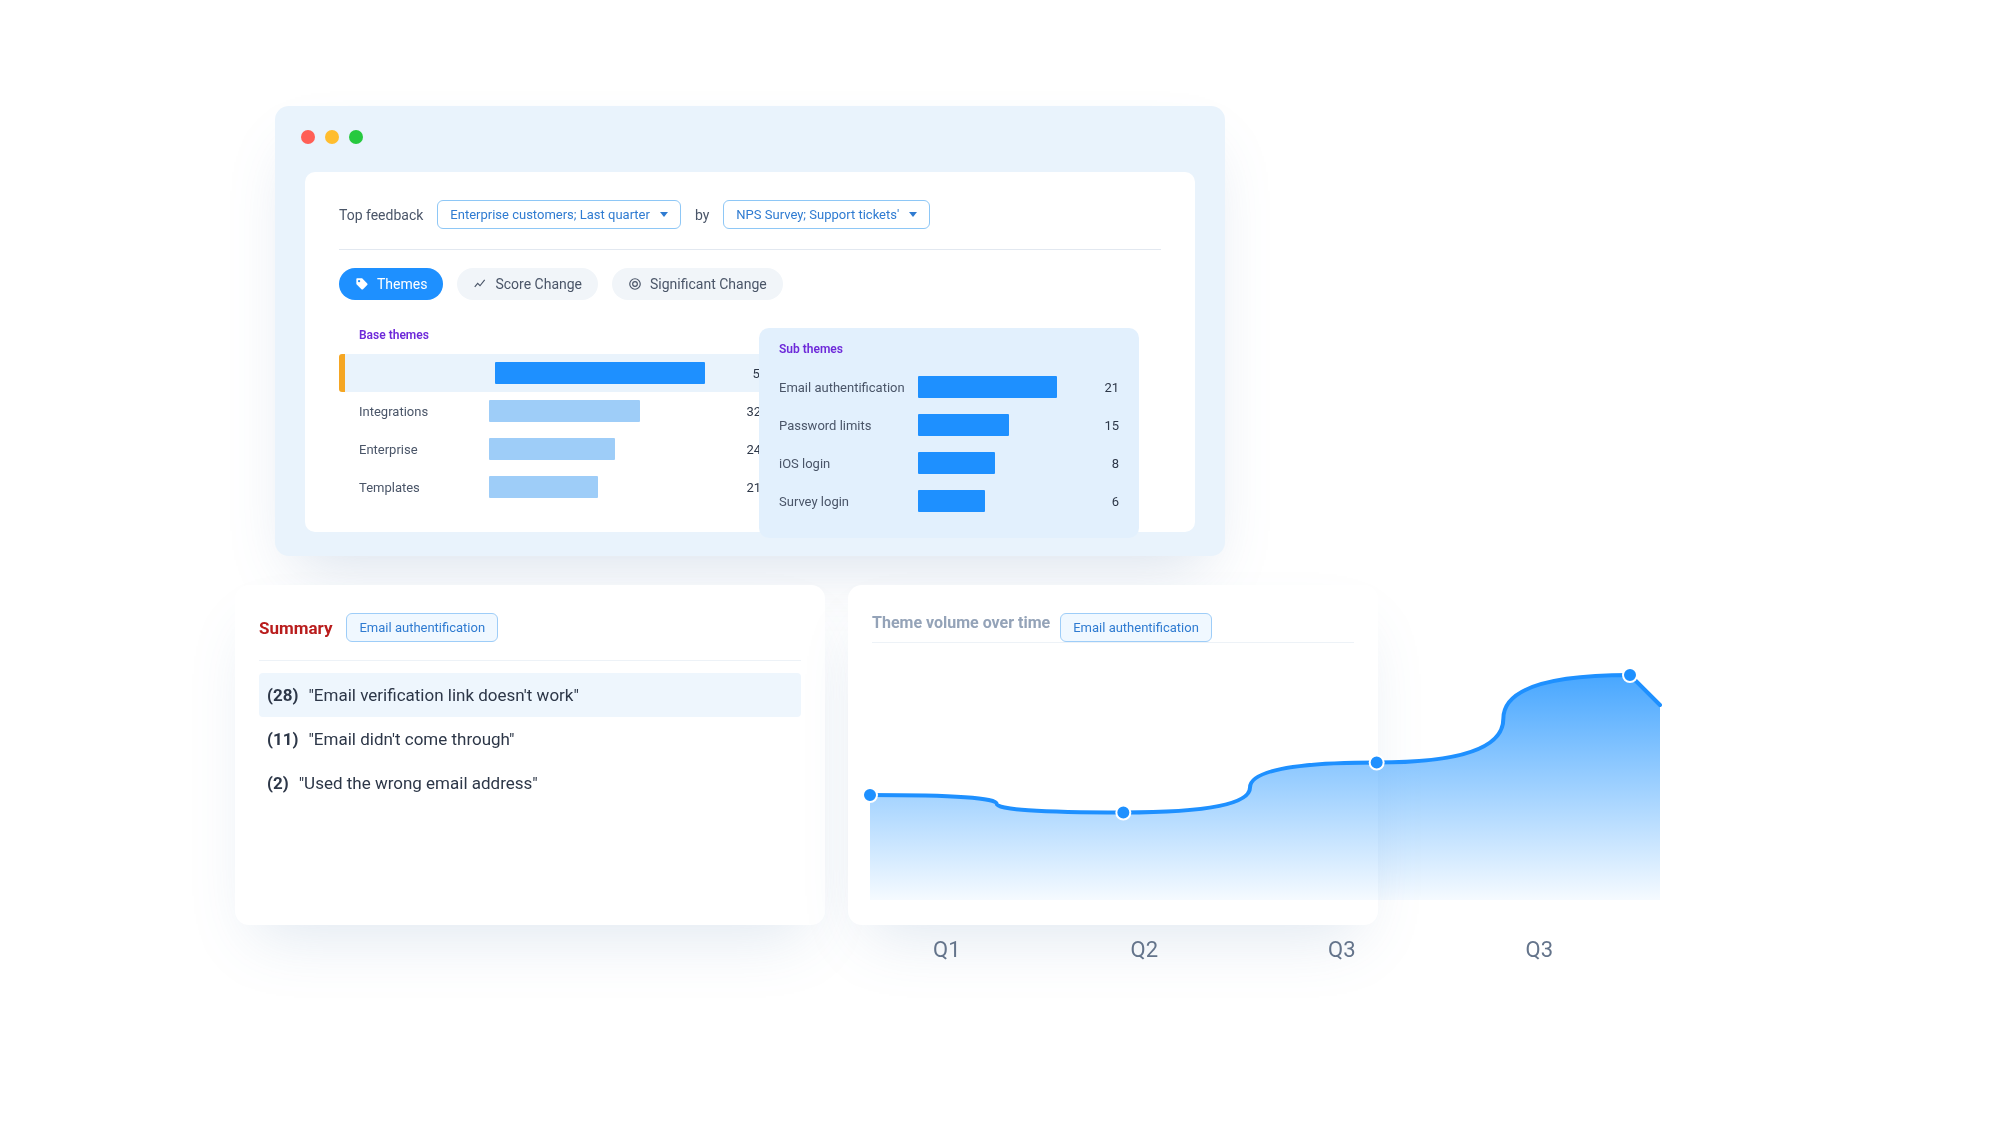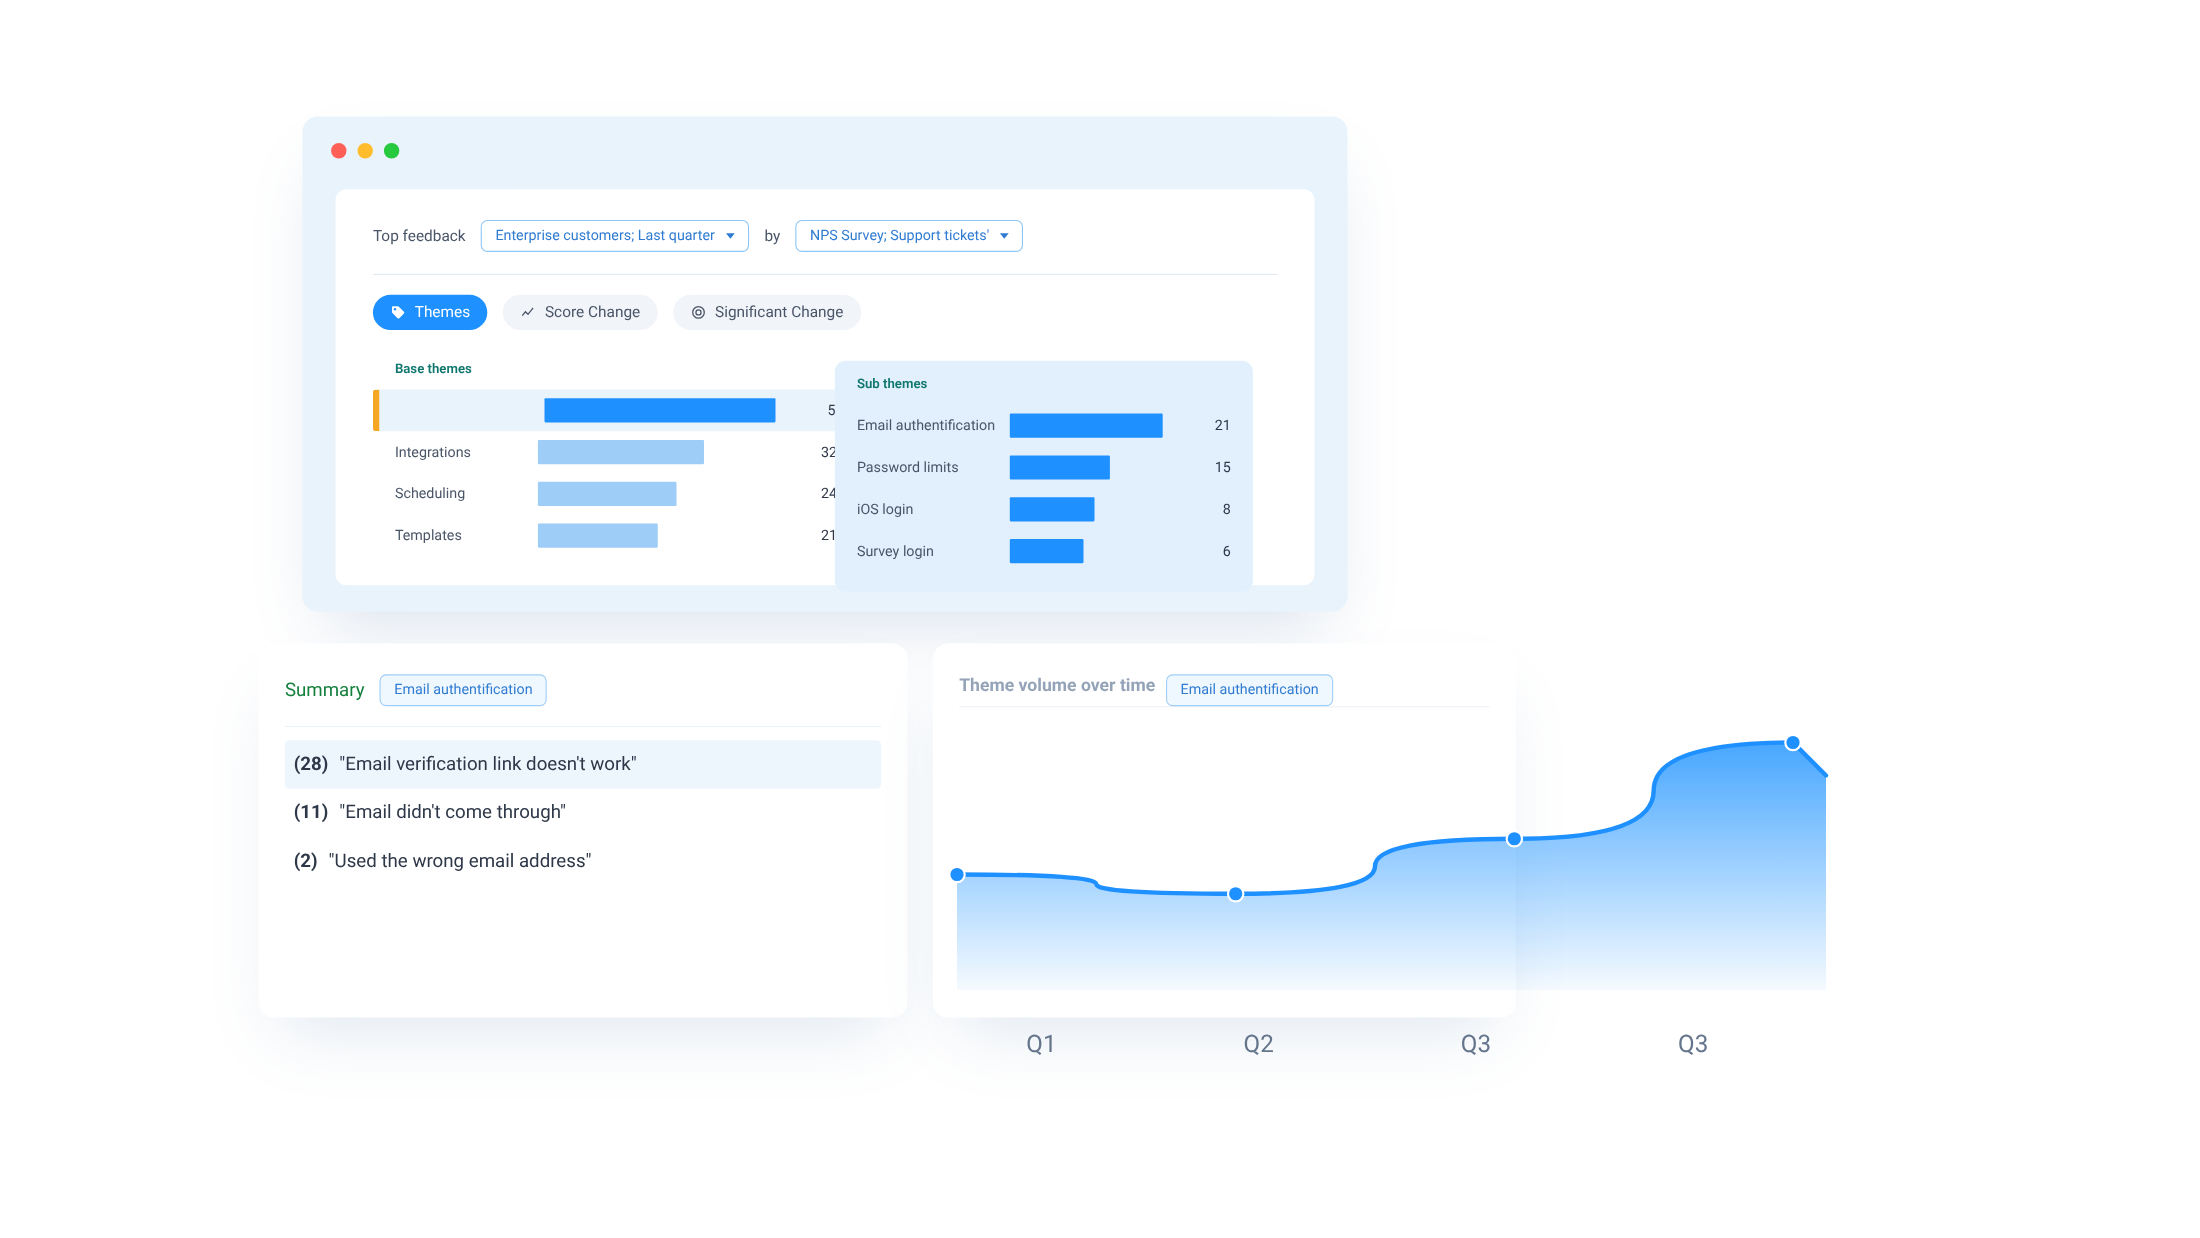--- a/index.html
+++ b/index.html
@@ -105,21 +105,21 @@
   .sub-col {
     width: 380px;
     background: #e2f0fd;
     border-radius: 10px;
     padding: 14px 20px 18px;
     margin-left: -10px;
   }
 
   .col-header {
     font-size: 12px;
-    color: #0f766e;
+    color: #6d28d9;
     font-weight: 600;
     margin-bottom: 12px;
     padding-left: 20px;
   }
   .sub-col .col-header { padding-left: 0; }
 
   .bar-row {
     display: flex;
     align-items: center;
     height: 38px;
@@ -175,22 +175,22 @@
     padding: 28px 24px;
   }
   .summary-header {
     display:flex; align-items:center; gap: 14px;
     border-bottom: 1px solid #edf2f7;
     padding-bottom: 18px;
     margin-bottom: 12px;
   }
   .summary-title {
     font-size: 17px;
-    font-weight: 400;
-    color: #15803d;
+    font-weight: 700;
+    color: #b91c1c;
   }
   .chip {
     display:inline-block;
     border: 1px solid #9ecdf8;
     background:#f0f8ff;
     color:#2f7bd1;
     font-size: 13px;
     padding: 6px 12px;
     border-radius: 6px;
   }
@@ -314,21 +314,21 @@
           <div class="row-value">50</div>
         </div>
         <div class="bar-row">
           <div class="row-label">Integrations</div>
           <div class="bar-track">
               <div class="bar-fill light" style="width:72%"></div>
             </div>
           <div class="row-value">32</div>
         </div>
         <div class="bar-row">
-          <div class="row-label">Scheduling</div>
+          <div class="row-label">Enterprise</div>
           <div class="bar-track">
               <div class="bar-fill light" style="width:60%"></div>
             </div>
           <div class="row-value">24</div>
         </div>
         <div class="bar-row">
           <div class="row-label">Templates</div>
           <div class="bar-track">
               <div class="bar-fill light" style="width:52%"></div>
             </div>

